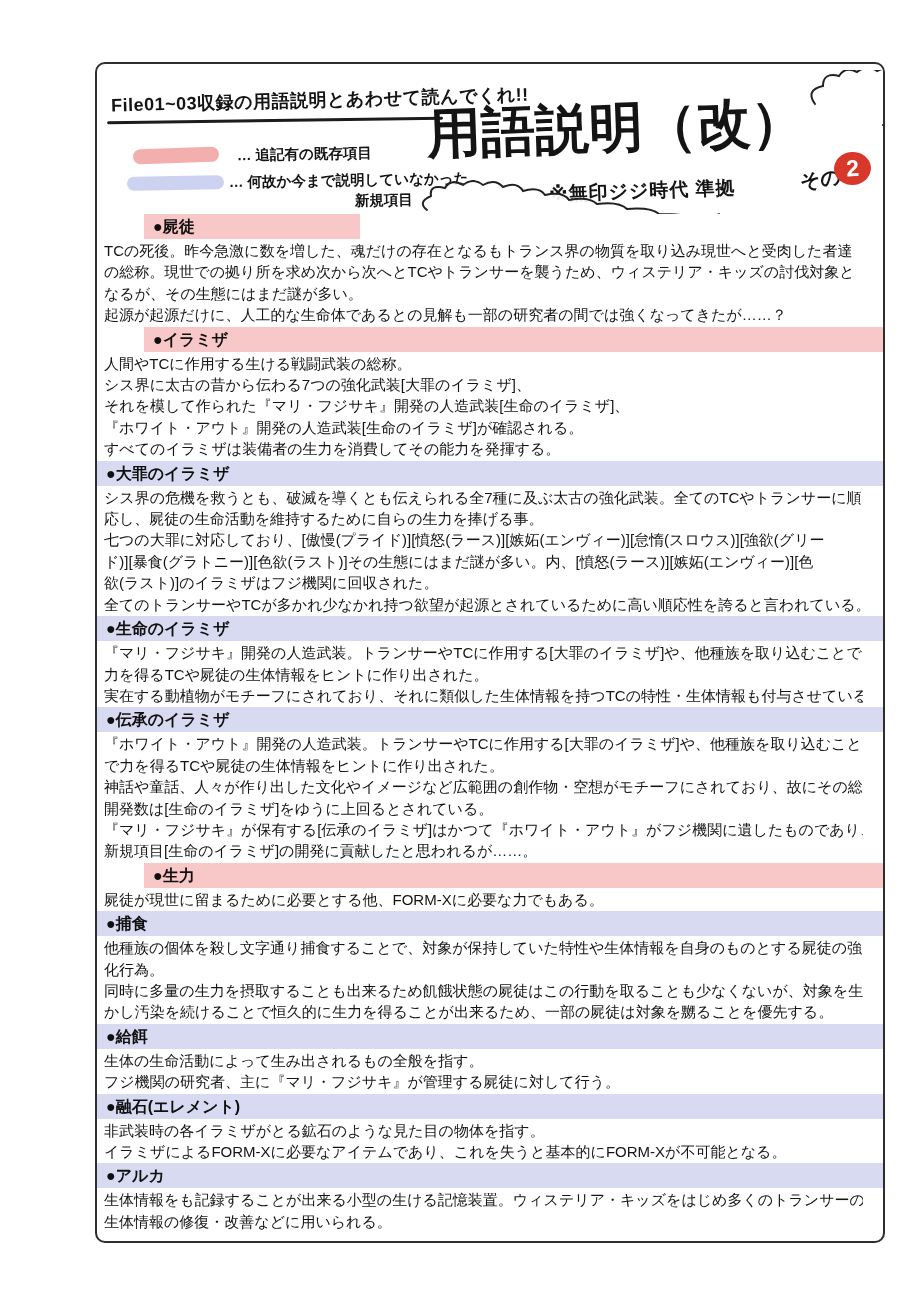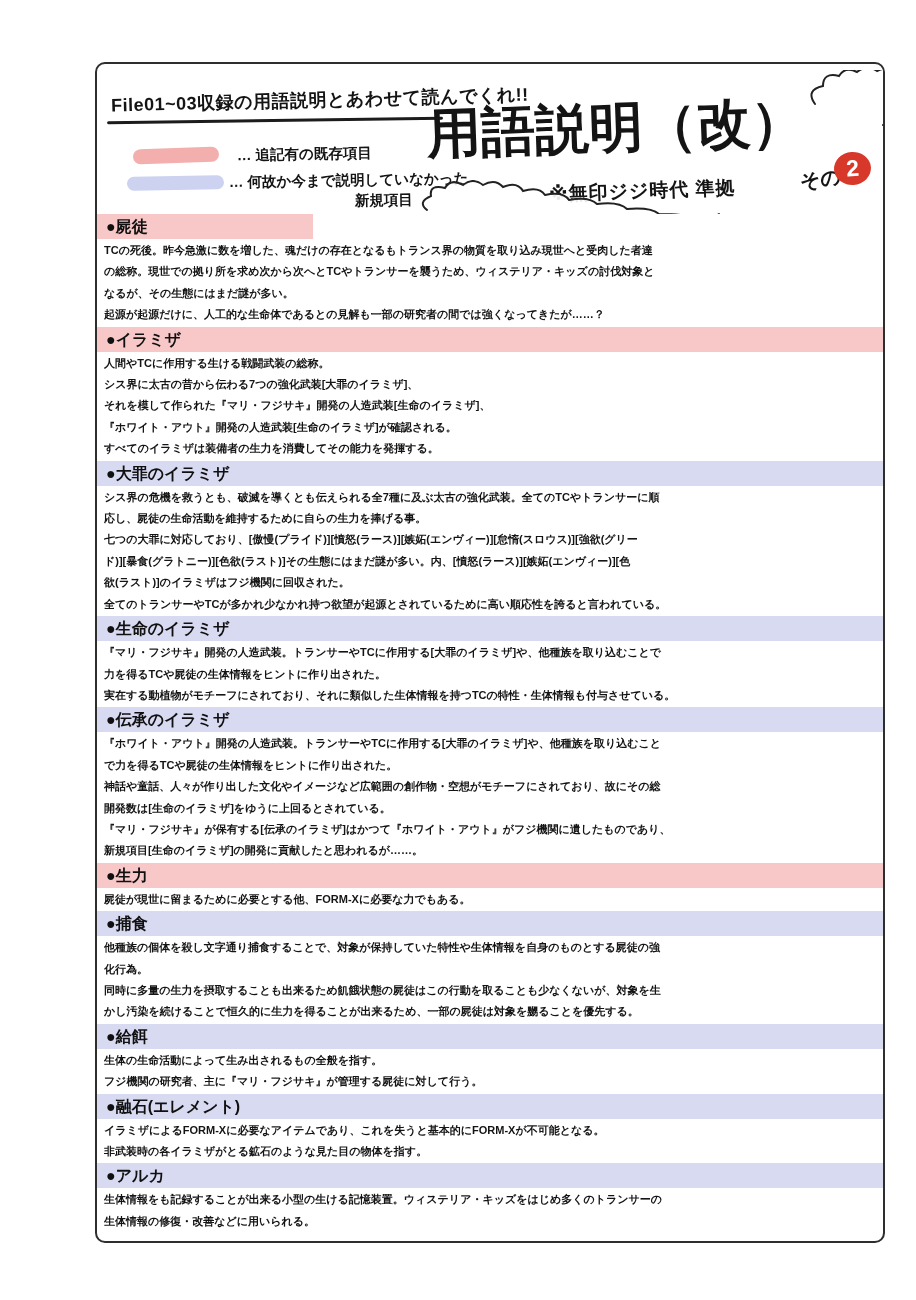--- a/index.html
+++ b/index.html
@@ -46,24 +46,24 @@
   }
   .cloud{position:absolute;}
   .cloud-left{left:322px;top:116px;width:320px;height:34px;}
   .cloud-right{left:712px;top:6px;width:135px;height:66px;}
   
   .sections{position:relative;}
   .sec-header{
     height:25px;line-height:25px;font-size:16px;font-weight:700;
     padding-left:9px;box-sizing:border-box;color:#101010;white-space:nowrap;
   }
-  .sec-header.pink{background:var(--pink);}
+  .sec-header.pink{background:var(--pink);margin-left:47px;}
   .sec-header.blue{background:var(--blue);}
   .sec-header.short{width:216px;}
-  .sec-body{padding:1px 20px 1px 7px;font-size:11px;line-height:21.4px;font-weight:bold;}
+  .sec-body{padding:1px 20px 1px 7px;font-size:15px;line-height:21.4px;}
   .line{white-space:nowrap;overflow:hidden;}
 </style>
 </head>
 <body>
 
 <div class="frame">
 
   <div class="head">
     <div class="note">File01~03収録の用語説明とあわせて読んでくれ!!</div>
     <div class="note-underline"></div>
@@ -156,22 +156,22 @@
       <div class="section">
         <div class="sec-header blue">●給餌</div>
         <div class="sec-body">
           <div class="line">生体の生命活動によって生み出されるもの全般を指す。</div>
           <div class="line">フジ機関の研究者、主に『マリ・フジサキ』が管理する屍徒に対して行う。</div>
         </div>
       </div>
       <div class="section">
         <div class="sec-header blue">●融石(エレメント)</div>
         <div class="sec-body">
+          <div class="line">非武装時の各イラミザがとる鉱石のような見た目の物体を指す。</div>
           <div class="line">イラミザによるFORM-Xに必要なアイテムであり、これを失うと基本的にFORM-Xが不可能となる。</div>
-          <div class="line">非武装時の各イラミザがとる鉱石のような見た目の物体を指す。</div>
         </div>
       </div>
       <div class="section">
         <div class="sec-header blue">●アルカ</div>
         <div class="sec-body">
           <div class="line">生体情報をも記録することが出来る小型の生ける記憶装置。ウィステリア・キッズをはじめ多くのトランサーの</div>
           <div class="line">生体情報の修復・改善などに用いられる。</div>
         </div>
       </div>
     </div>

